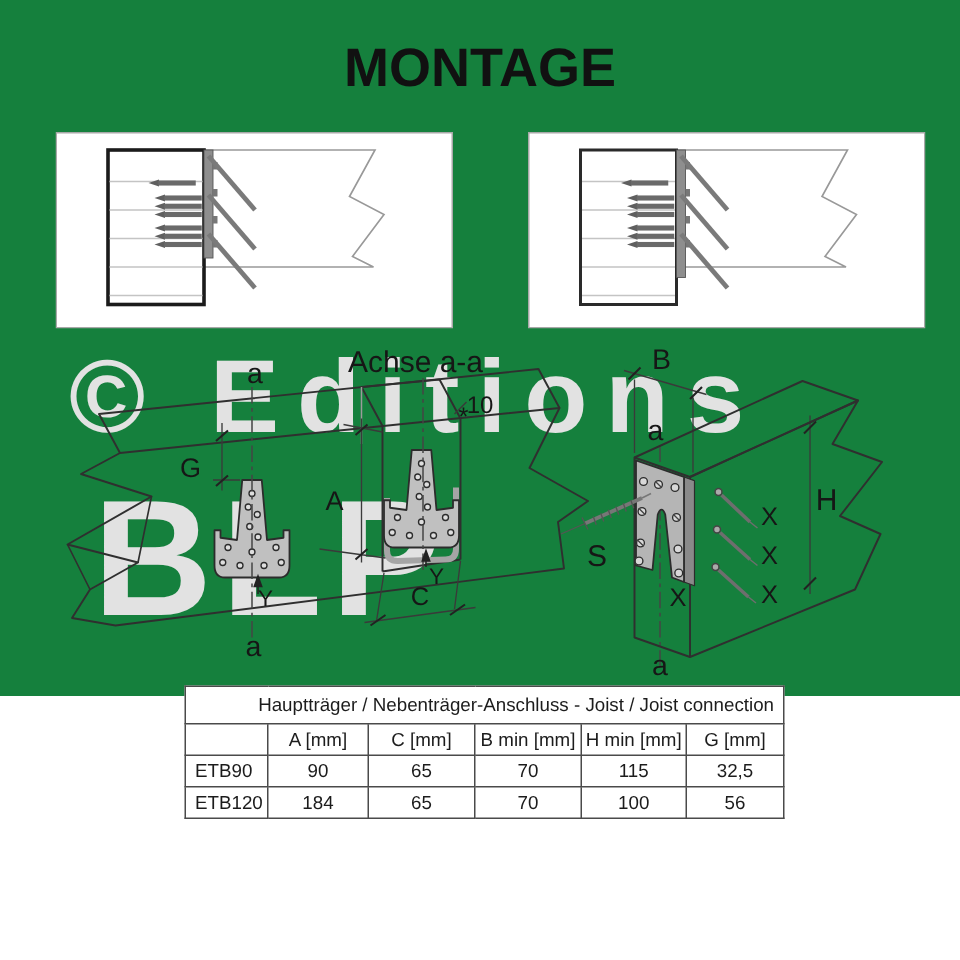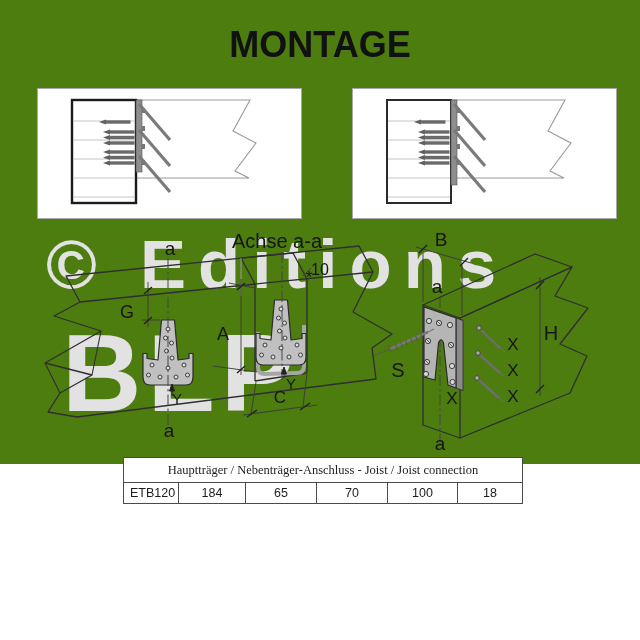--- a/index.html
+++ b/index.html
@@ -1,34 +1,34 @@
 <!DOCTYPE html>
 <html><head>
 <meta charset="utf-8">
 <style>
   html,body{margin:0;padding:0;background:#ffffff;width:640px;height:640px;overflow:hidden;
     font-family:"Liberation Sans",sans-serif;}
-  .page{position:relative;width:640px;height:464px;background:#4d7c0f;}
+  .page{position:relative;width:640px;height:464px;background:#15803d;}
   .page-title{position:absolute;left:0;top:24px;width:640px;margin:0;text-align:center;
     font-size:36px;font-weight:bold;letter-spacing:0px;color:#111;}
   .detail-box{position:absolute;top:88px;width:265px;height:131px;}
   .detail-box.left{left:37px;}
   .detail-box.right{left:352px;}
   .wm{position:absolute;color:#e2e2e2;font-weight:bold;line-height:1;white-space:nowrap;z-index:0;}
   .wm1{left:46px;top:230px;font-size:69px;letter-spacing:12px;}
   .wm2{left:62px;top:318px;font-size:110px;letter-spacing:6px;}
   .main-drawing{position:absolute;left:0;top:222px;z-index:1;}
   svg text{font-family:"Liberation Sans",sans-serif;fill:#161616;}
   .s15{font-size:15px}.s16{font-size:16px}.s17{font-size:17px}.s18{font-size:18px}
   .s19{font-size:19px}.s20{font-size:20px}
   table.spec{position:absolute;left:123px;top:457px;width:399px;border-collapse:collapse;
     table-layout:fixed;background:#fff;z-index:2;font-size:12.5px;color:#1c1c1c;}
   table.spec td{border:1px solid #4a4a4a;text-align:center;height:18px;padding:1px 2px;
     overflow:hidden;white-space:nowrap;}
-  table.spec tr.t-title td{text-align:center;padding:3px 6px;font-family:Liberation Serif, serif;}
+  table.spec tr.t-title td{text-align:right;padding:3px 6px;}
   table.spec td.name{text-align:left;padding-left:6px;}
 </style>
 </head>
 <body>
 
 <div class="page">
 
   <h1 class="page-title">MONTAGE</h1>
 
   <div class="wm wm1">© Editions</div>
@@ -238,24 +238,40 @@
         <col style="width:67px">
         <col style="width:71px">
         <col style="width:71px">
         <col style="width:70px">
         <col style="width:65px">
       </colgroup>
     <tbody>
         <tr class="t-title">
       <td colspan="6">Hauptträger / Nebenträger-Anschluss - Joist / Joist connection</td>
     </tr>
+    <tr class="t-head">
+      <td></td>
+      <td>A [mm]</td>
+      <td>C [mm]</td>
+      <td>B min [mm]</td>
+      <td>H min [mm]</td>
+      <td>G [mm]</td>
+    </tr>
+    <tr>
+      <td class="name">ETB90</td>
+      <td>90</td>
+      <td>65</td>
+      <td>70</td>
+      <td>115</td>
+      <td>32,5</td>
+    </tr>
     <tr>
       <td class="name">ETB120</td>
       <td>184</td>
       <td>65</td>
       <td>70</td>
       <td>100</td>
-      <td>18</td>
+      <td>56</td>
     </tr>
   </tbody>
     </table>
 
 </div>
 
 </body></html>

